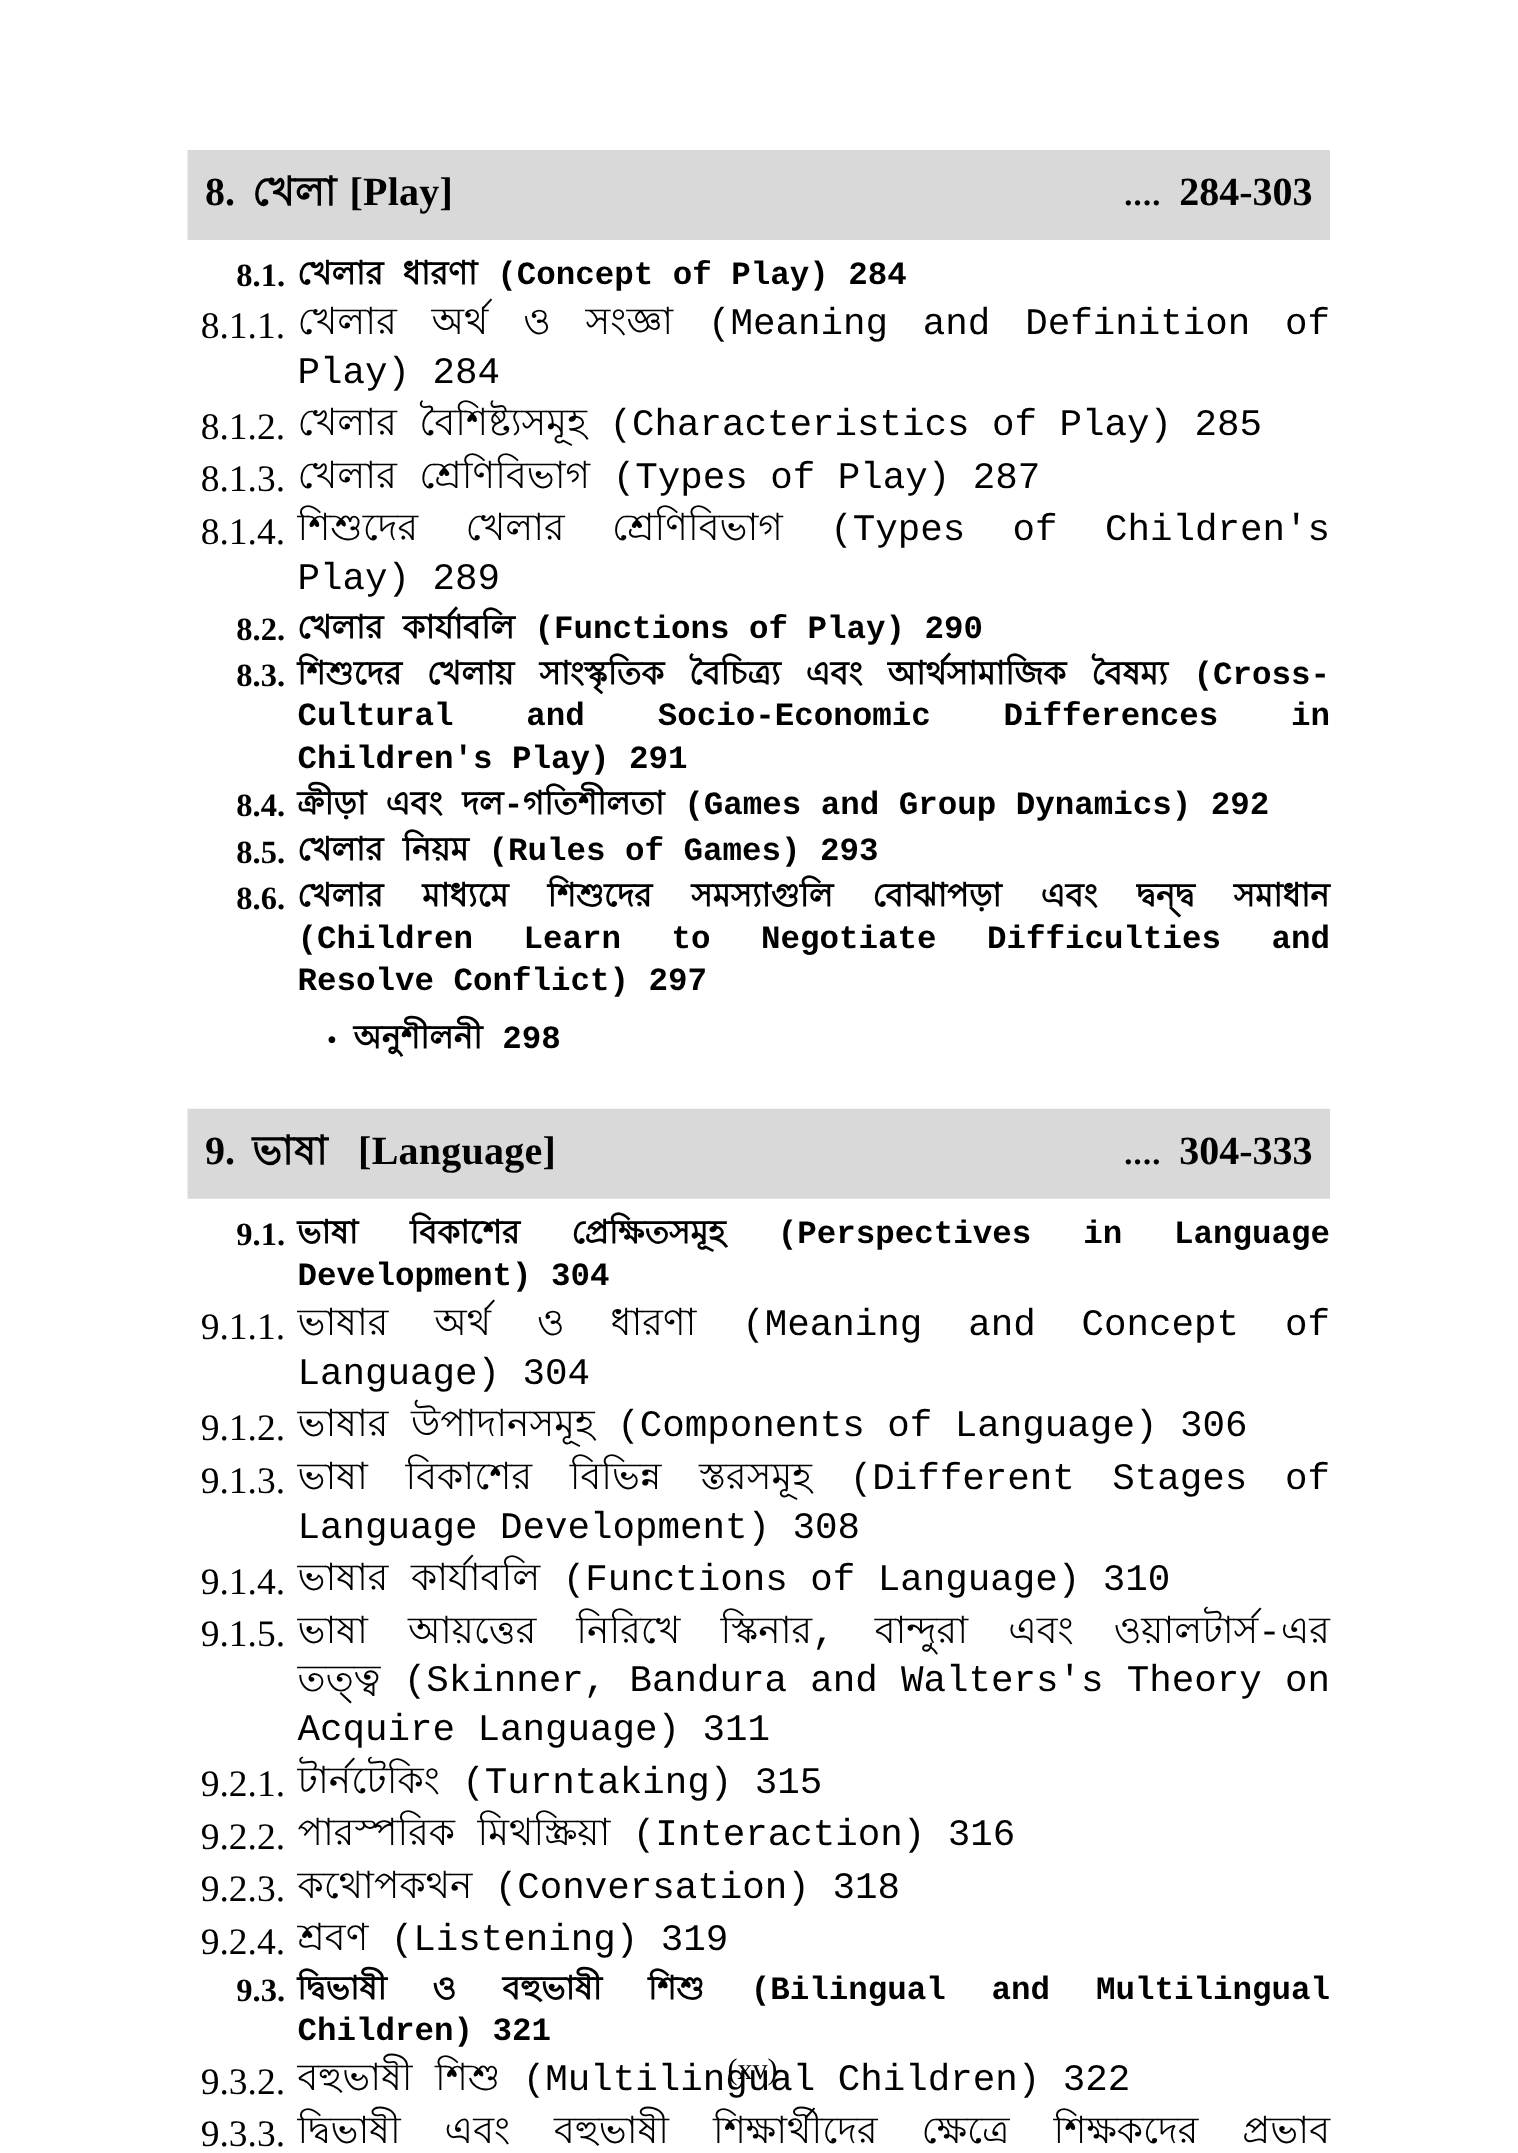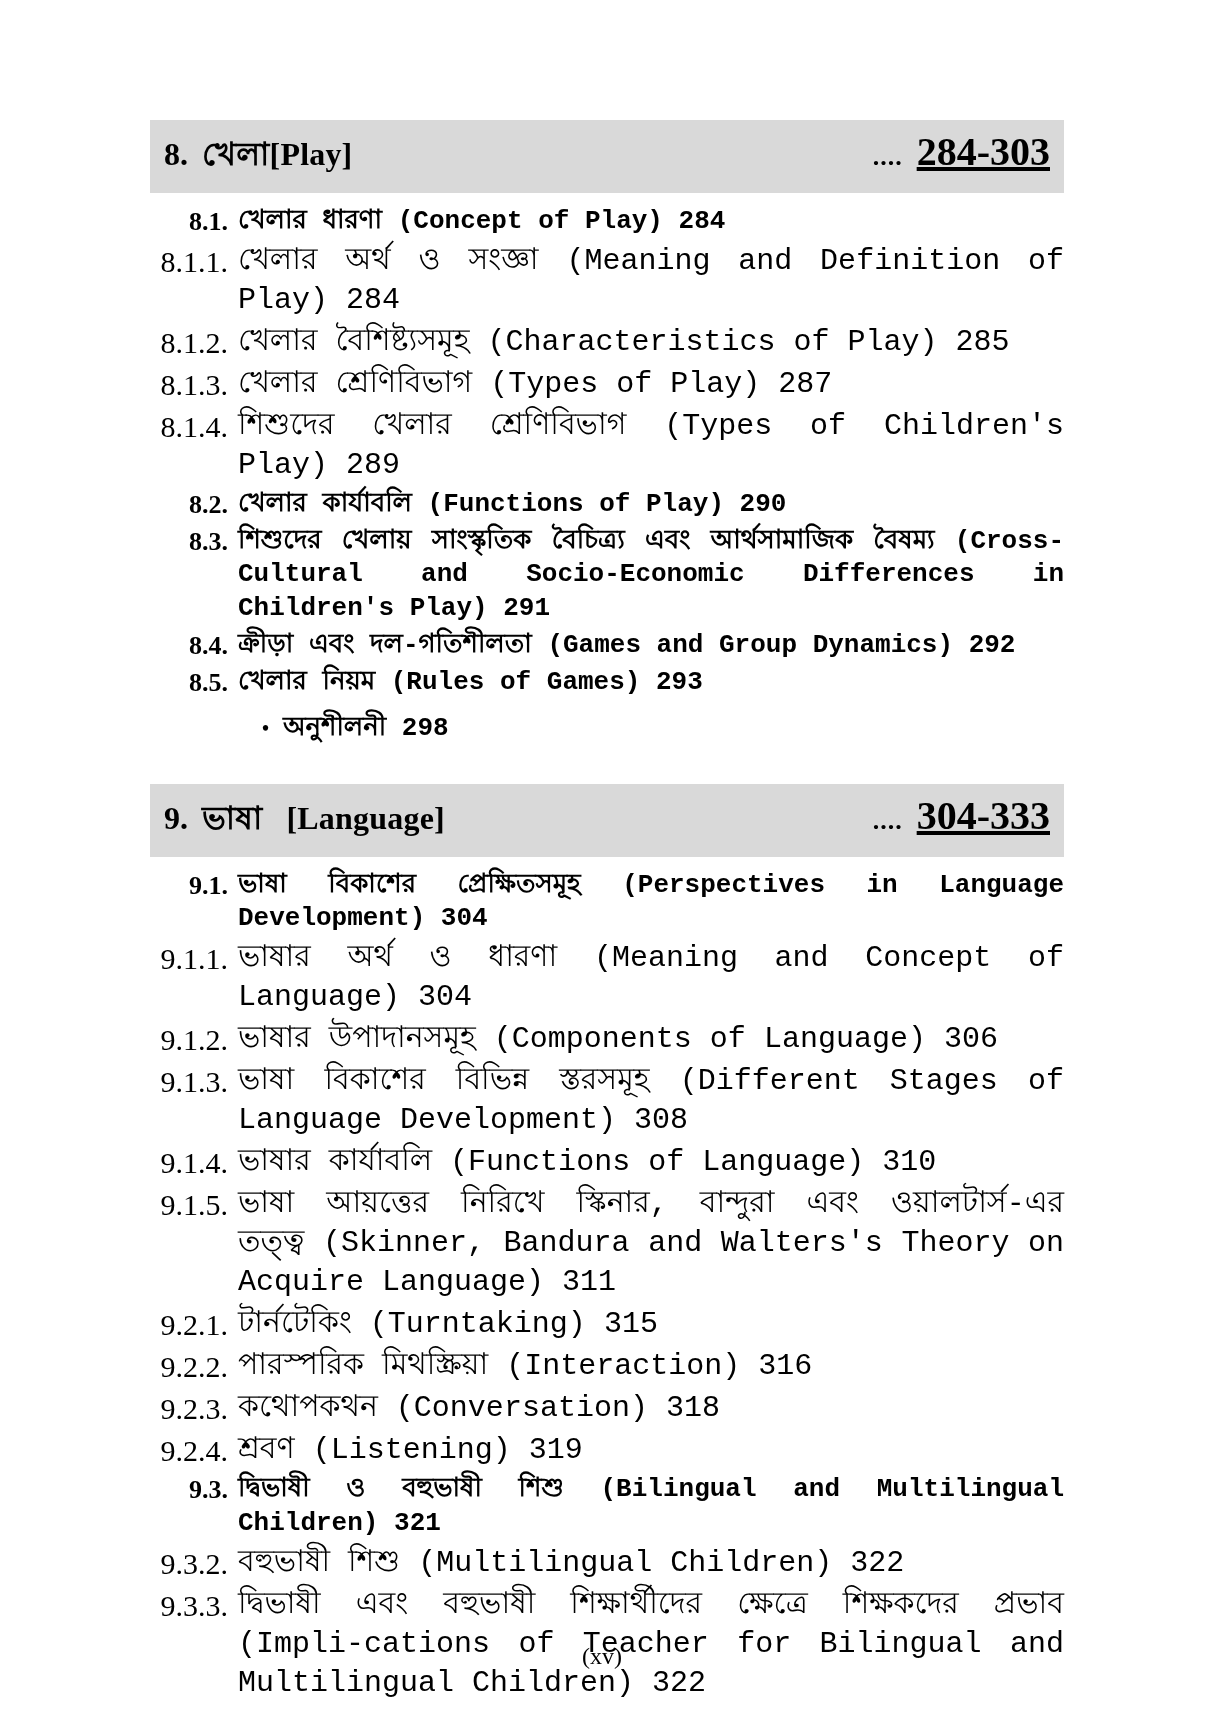--- a/index.html
+++ b/index.html
@@ -50,22 +50,21 @@
     display: flex;
     align-items: baseline;
     white-space: nowrap;
   }
   .ch-dots {
     font-size: 26px;
     margin-right: 14px;
     letter-spacing: 1px;
   }
   .ch-pages {
-    font-size: 40px;
-    text-decoration: underline;
+    font-size: 32px;
   }
 
   .entry {
     display: flex;
     align-items: flex-start;
     margin: 0 0 3px 0;
     line-height: 1.30;
   }
   .entry .num {
     flex: 0 0 auto;
@@ -129,21 +128,21 @@
 </style>
 </head>
 <body>
 
 <div class="page">
 
   <div class="chapter-header">
     <div class="ch-left">
       <span class="ch-num">8.</span>
       <span class="ch-title bn">খেলা</span>
-      <span class="ch-title" style="">[Play]</span>
+      <span class="ch-title" style="margin-left:10px;">[Play]</span>
     </div>
     <div class="ch-right">
       <span class="ch-dots">....</span>
       <span class="ch-pages">284-303</span>
     </div>
   </div>
 
   <div class="entry lvl1">
     <span class="num">8.1.</span>
     <span class="txt bn">খেলার ধারণা (Concept of Play) 284</span>
@@ -172,20 +171,24 @@
     <span class="num">8.3.</span>
     <span class="txt bn wrap-justify">শিশুদের খেলায় সাংস্কৃতিক বৈচিত্র্য এবং আর্থসামাজিক বৈষম্য (Cross-Cultural and Socio-Economic Differences in Children's Play) 291</span>
   </div>
   <div class="entry lvl1">
     <span class="num">8.4.</span>
     <span class="txt bn">ক্রীড়া এবং দল-গতিশীলতা (Games and Group Dynamics) 292</span>
   </div>
   <div class="entry lvl1">
     <span class="num">8.5.</span>
     <span class="txt bn">খেলার নিয়ম (Rules of Games) 293</span>
+  </div>
+  <div class="entry lvl1">
+    <span class="num">8.6.</span>
+    <span class="txt bn wrap-justify">খেলার মাধ্যমে শিশুদের সমস্যাগুলি বোঝাপড়া এবং দ্বন্দ্ব সমাধান (Children Learn to Negotiate Difficulties and Resolve Conflict) 297</span>
   </div>
 
   <div class="bullet-entry">
     <span class="bullet-dot">•</span>
     <span class="bn">অনুশীলনী 298</span>
   </div>
 
   <div class="chapter-header second">
     <div class="ch-left">
       <span class="ch-num">9.</span>

